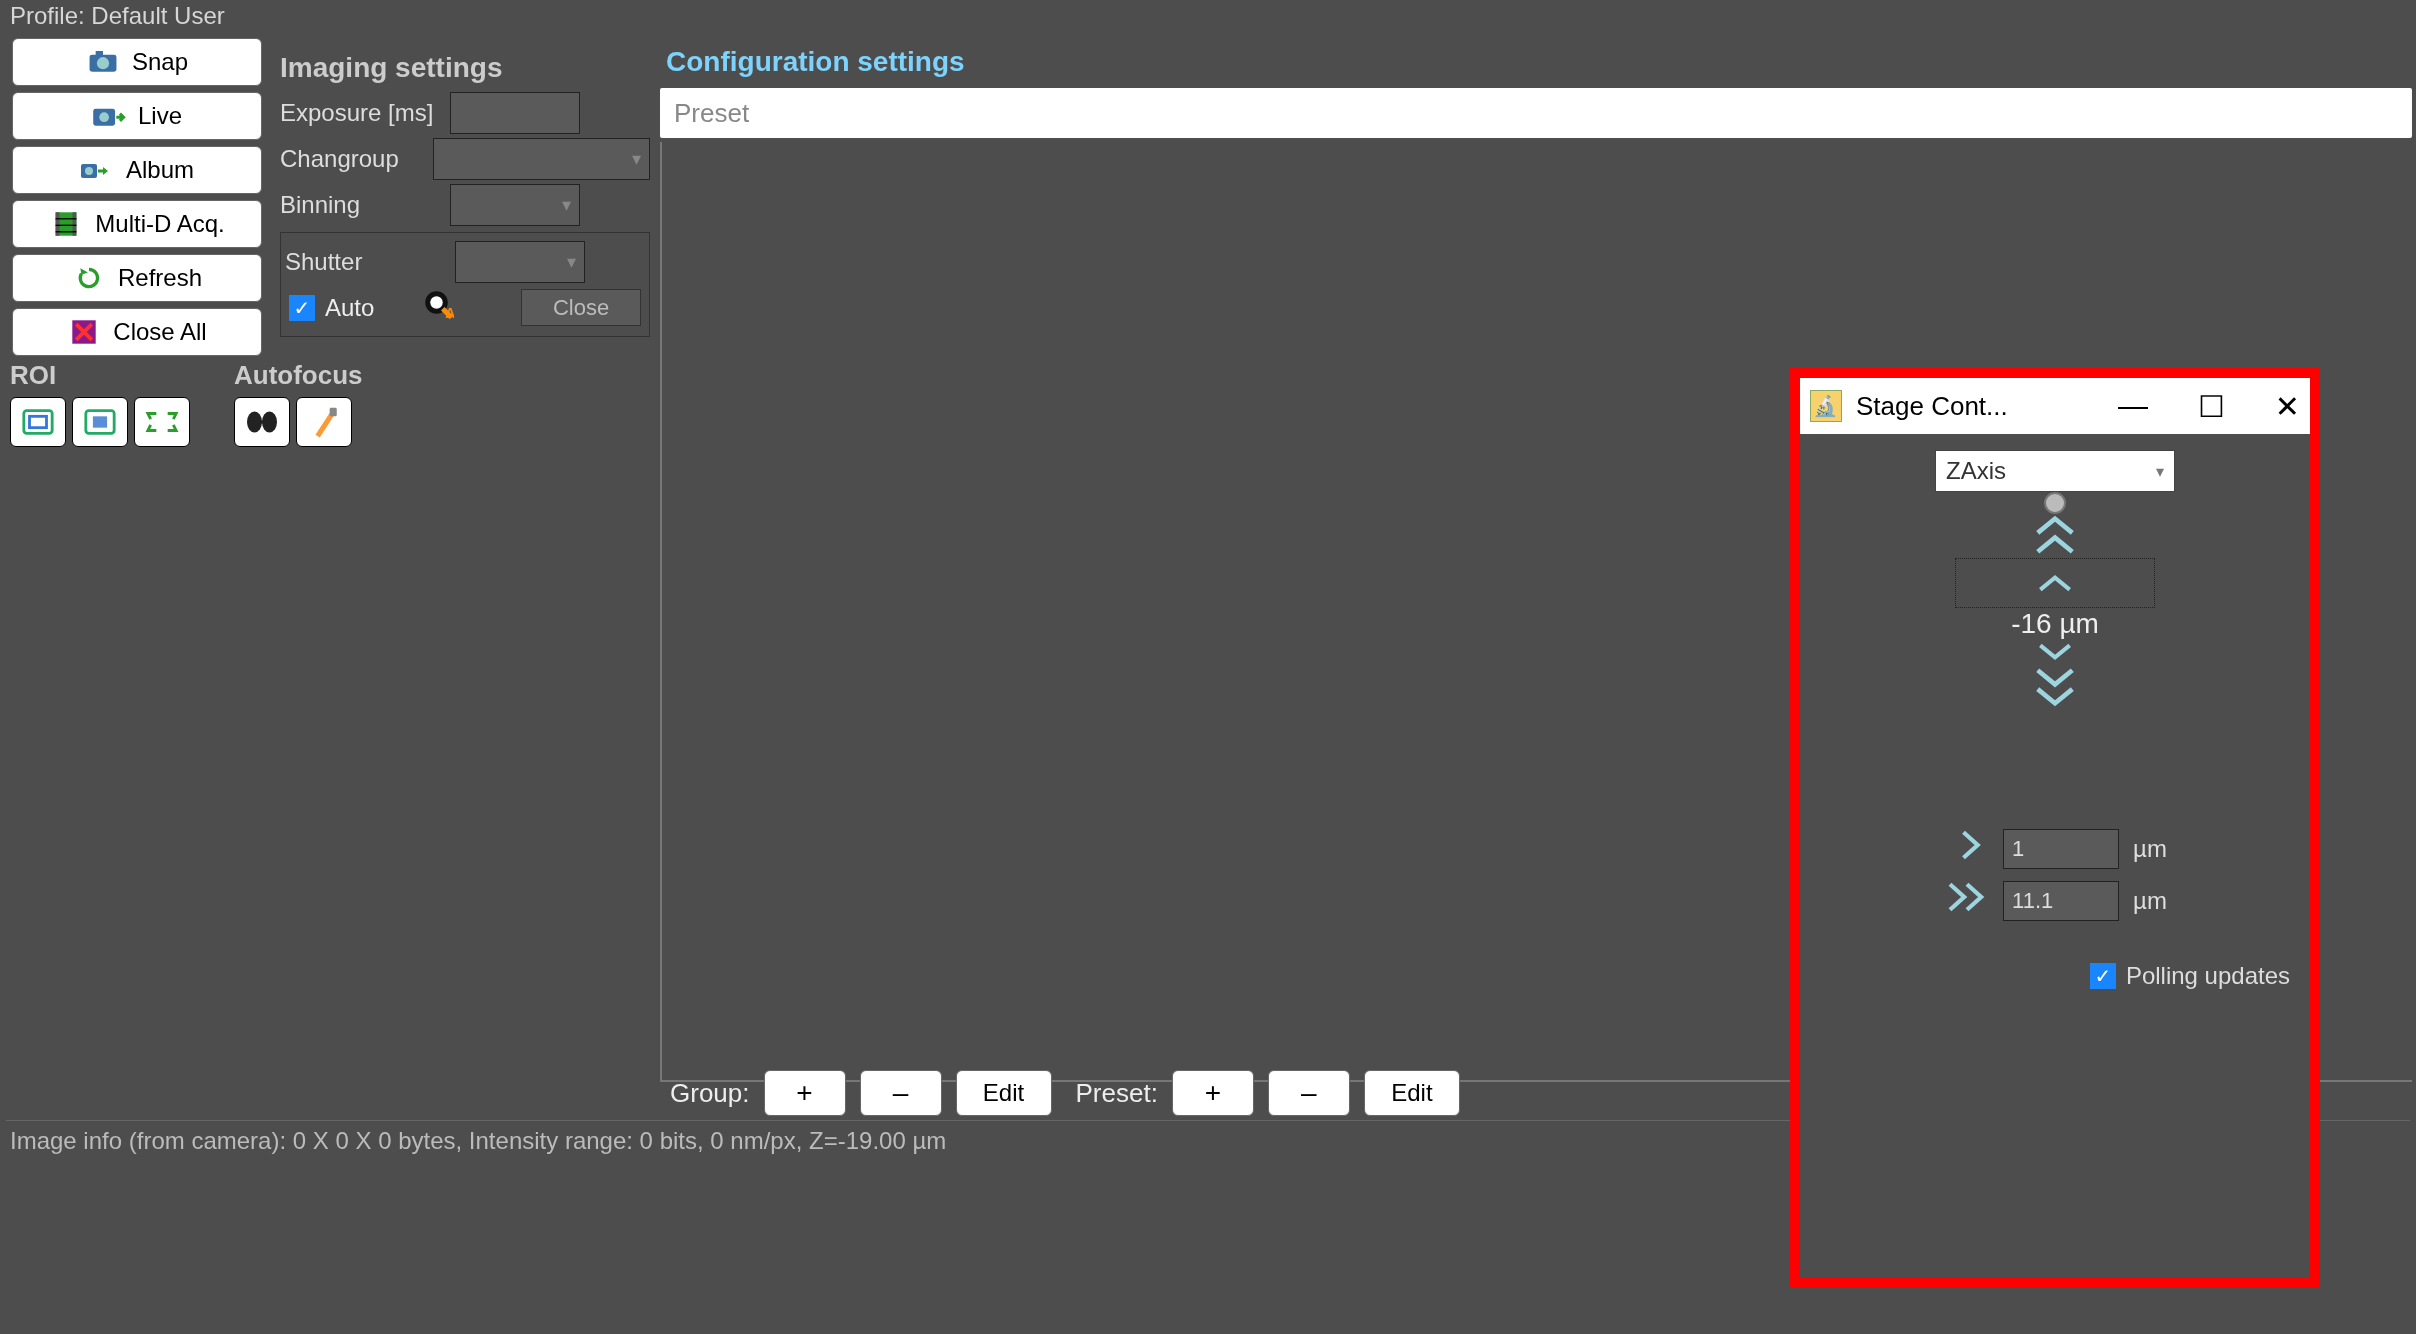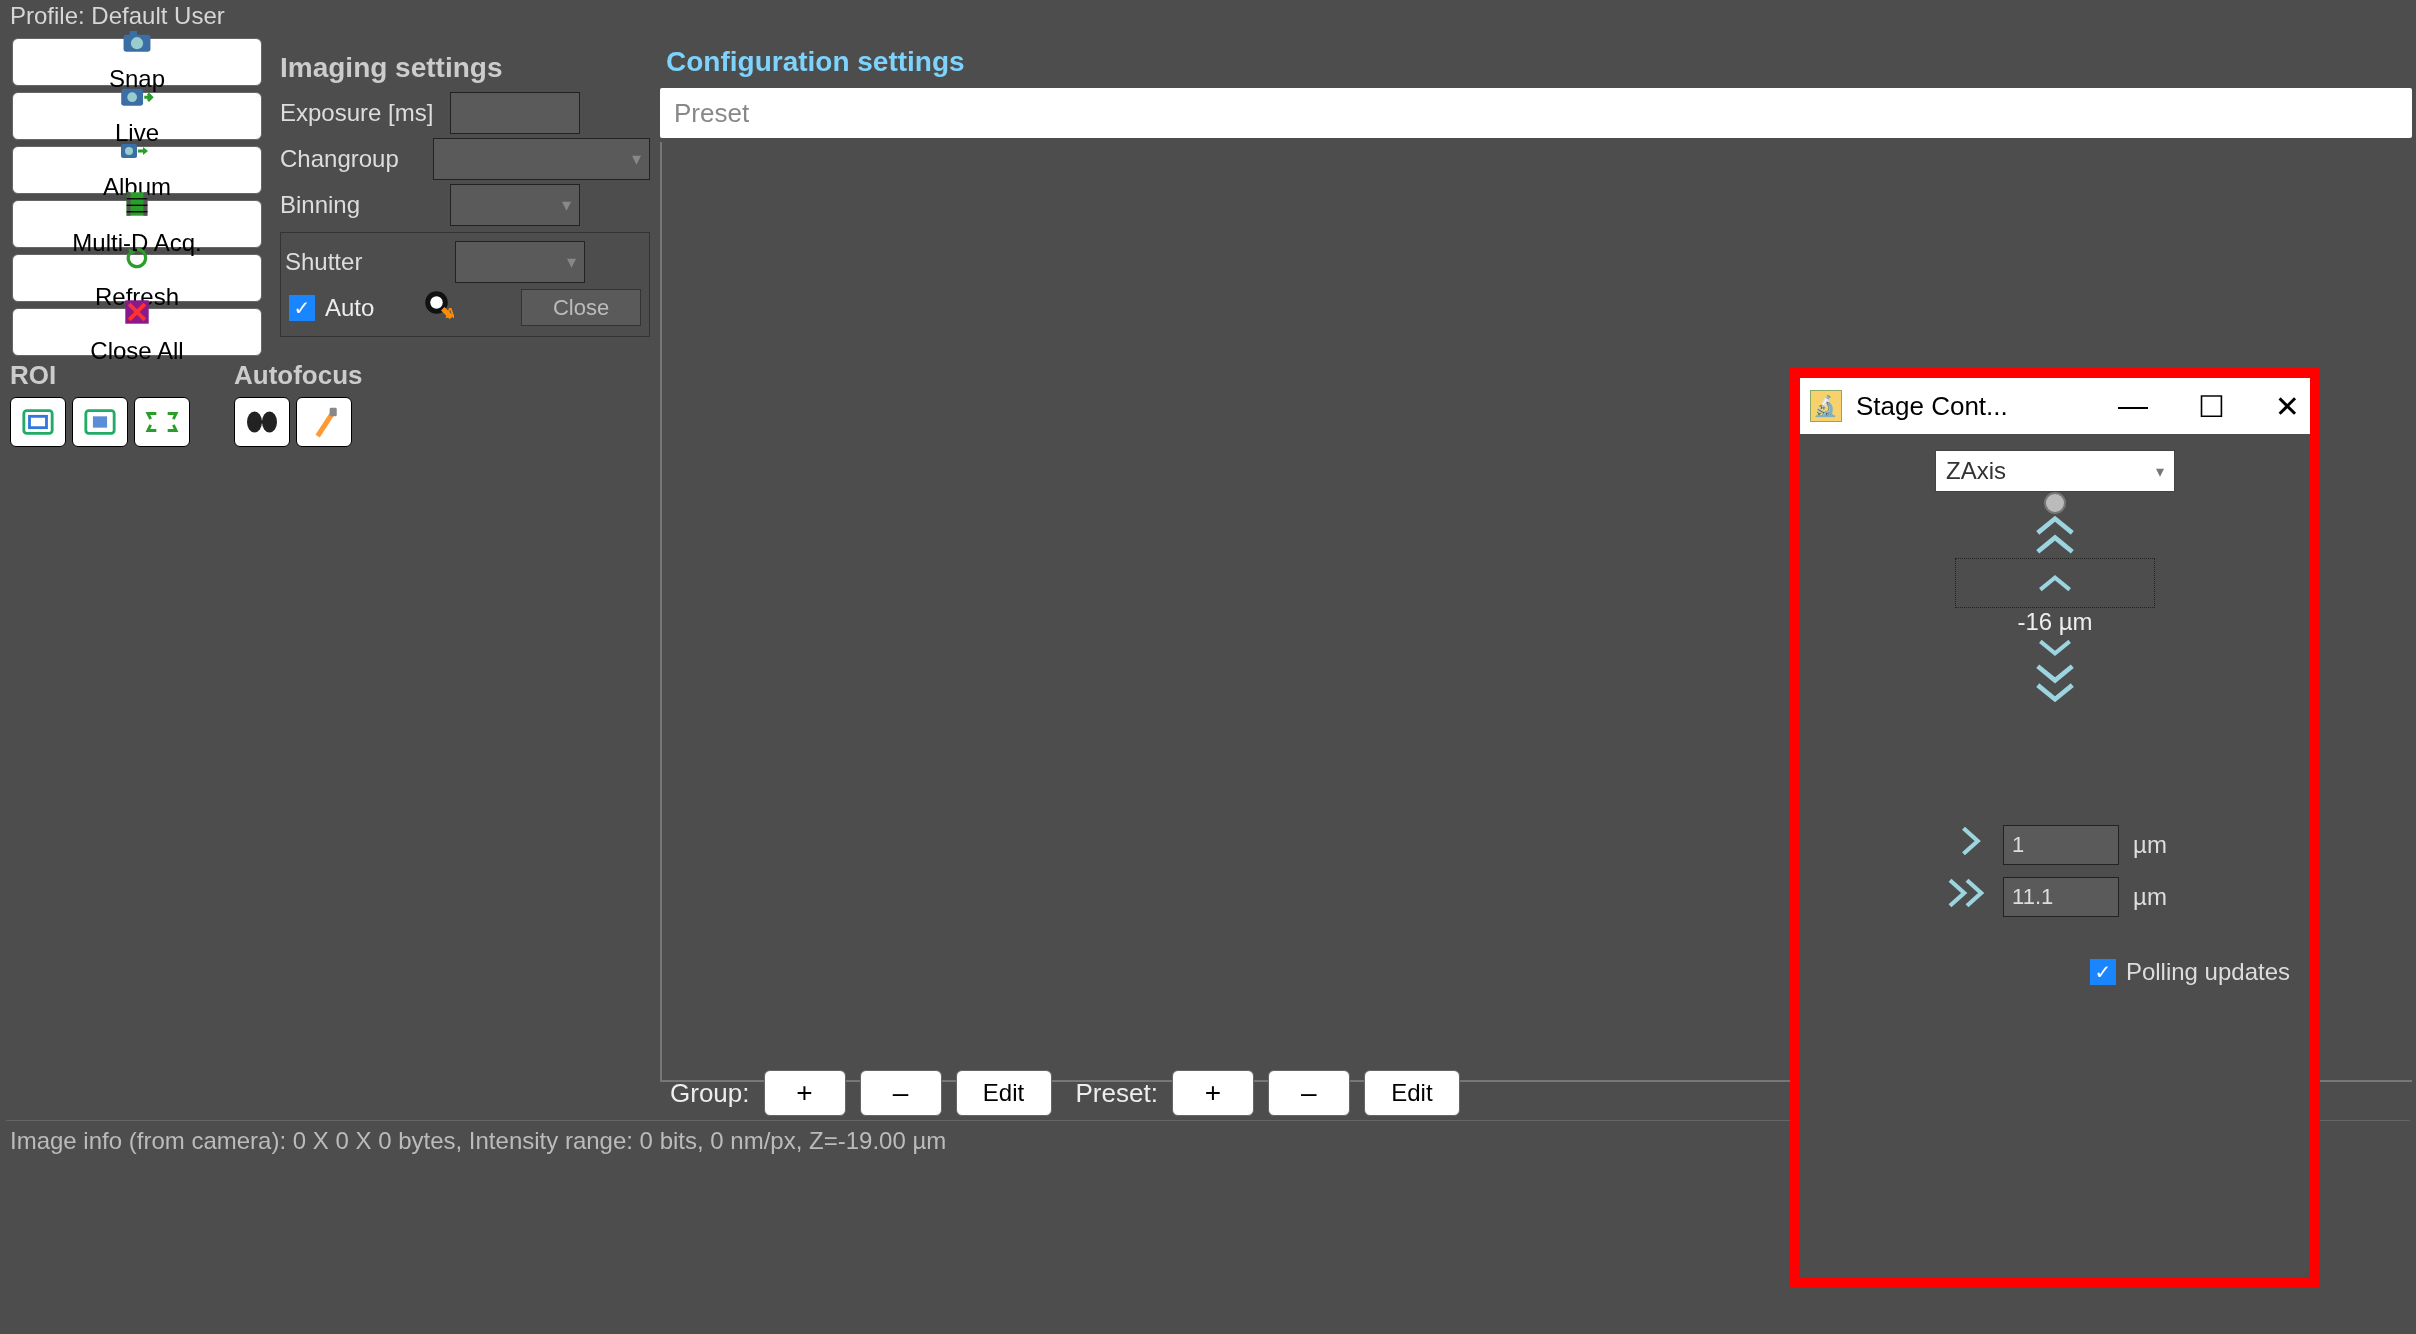--- a/index.html
+++ b/index.html
@@ -7,21 +7,21 @@
   .app { position: relative; width: 100%; height: 100%; }
 
   
   .profile-bar { padding: 2px 10px; color: #d6d6d6; font-size: 24px; }
 
   
   .aux-btn {
     display: flex; align-items: center; justify-content: center;
     width: 250px; height: 48px; margin: 6px 12px;
     background: #fff; color: #000; border: 1px solid #666; border-radius: 6px;
-    font-size: 24px; gap: 12px; cursor: pointer; flex-direction: column;
+    font-size: 24px; gap: 12px; cursor: pointer;
   }
   .aux-btn .ico { display: inline-flex; align-items: center; justify-content: center; width: 34px; height: 28px; }
   .left-col { position: absolute; top: 32px; left: 0; }
 
   
   .imaging { position: absolute; top: 52px; left: 280px; width: 370px; }
   .imaging h3 { font-size: 28px; font-weight: bold; color: #ccc; margin-bottom: 6px; }
   .form-row { display: flex; align-items: center; height: 46px; font-size: 24px; color: #ddd; }
   .form-row label { width: 170px; }
   .form-row .dd, .form-row .txt {
@@ -71,21 +71,21 @@
   .win-btns { margin-left: auto; display: flex; gap: 50px; font-size: 30px; }
   .win-btns span { cursor: pointer; }
 
   .dlg-body { padding: 16px; display: flex; flex-direction: column; align-items: center; color: #ddd; }
   .zsel { width: 240px; height: 42px; background: #fff; color: #333; border: 1px solid #444; display: flex; align-items: center; padding: 0 10px; font-size: 24px; }
   .zsel .caret { margin-left: auto; color: #777; font-size: 16px; }
   .dot { width: 22px; height: 22px; border-radius: 50%; background: #bbb; border: 2px solid #777; }
 
   .chev { color: #9cd4df; font-size: 40px; line-height: 30px; cursor: pointer; display: flex; flex-direction: column; align-items: center; }
   .step-btn { width: 200px; height: 50px; border: 1px dotted #222; background: #4d4d4d; display: flex; align-items: center; justify-content: center; cursor: pointer; }
-  .zpos { color: #eee; font-size: 24px; }
+  .zpos { color: #eee; font-size: 28px; }
 
   .step-conf { margin-top: auto; align-self: center; display: flex; flex-direction: column; gap: 10px; padding-top: 120px; }
   .step-row { display: flex; align-items: center; gap: 14px; }
   .step-row .arrow { width: 46px; text-align: right; color: #9cd4df; font-size: 34px; }
   .step-row input { width: 116px; height: 40px; background: #5a5a5a; border: 1px solid #222; color: #ddd; font-size: 22px; padding: 0 8px; }
 
   .polling { align-self: flex-end; display: flex; align-items: center; gap: 10px; font-size: 24px; margin-top: 40px; padding-right: 4px; }
 
 </style>
 </head>

